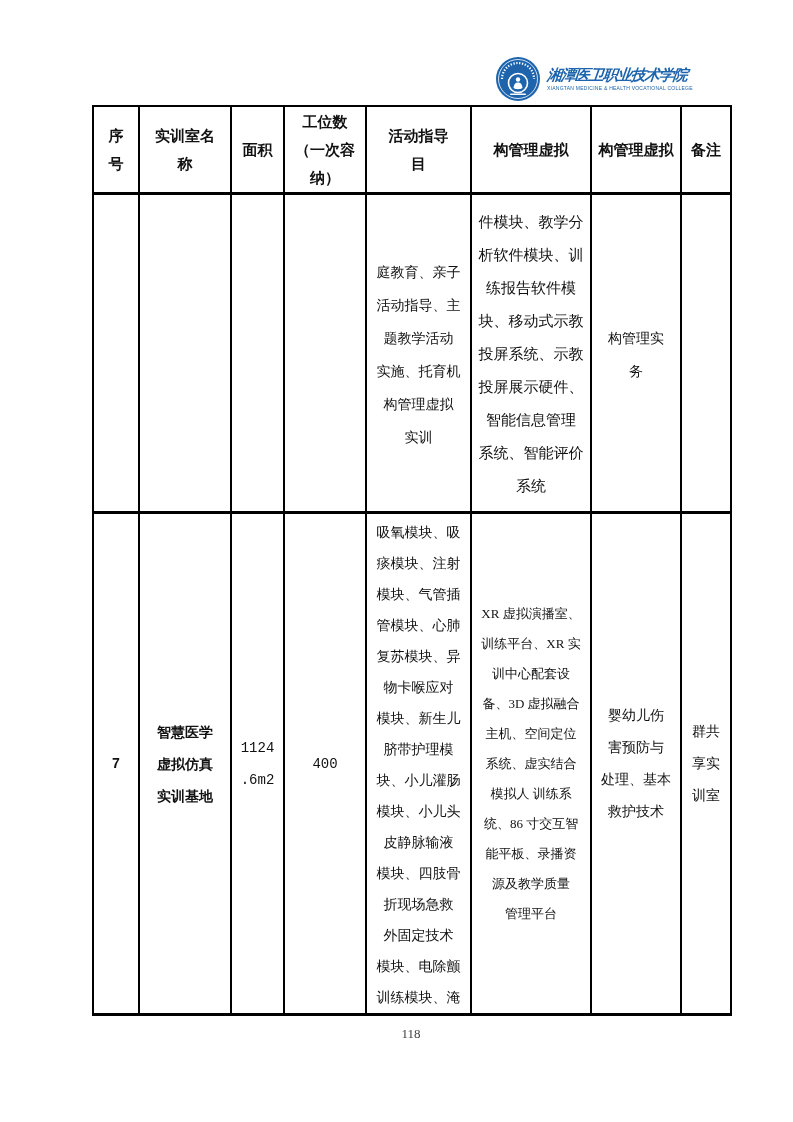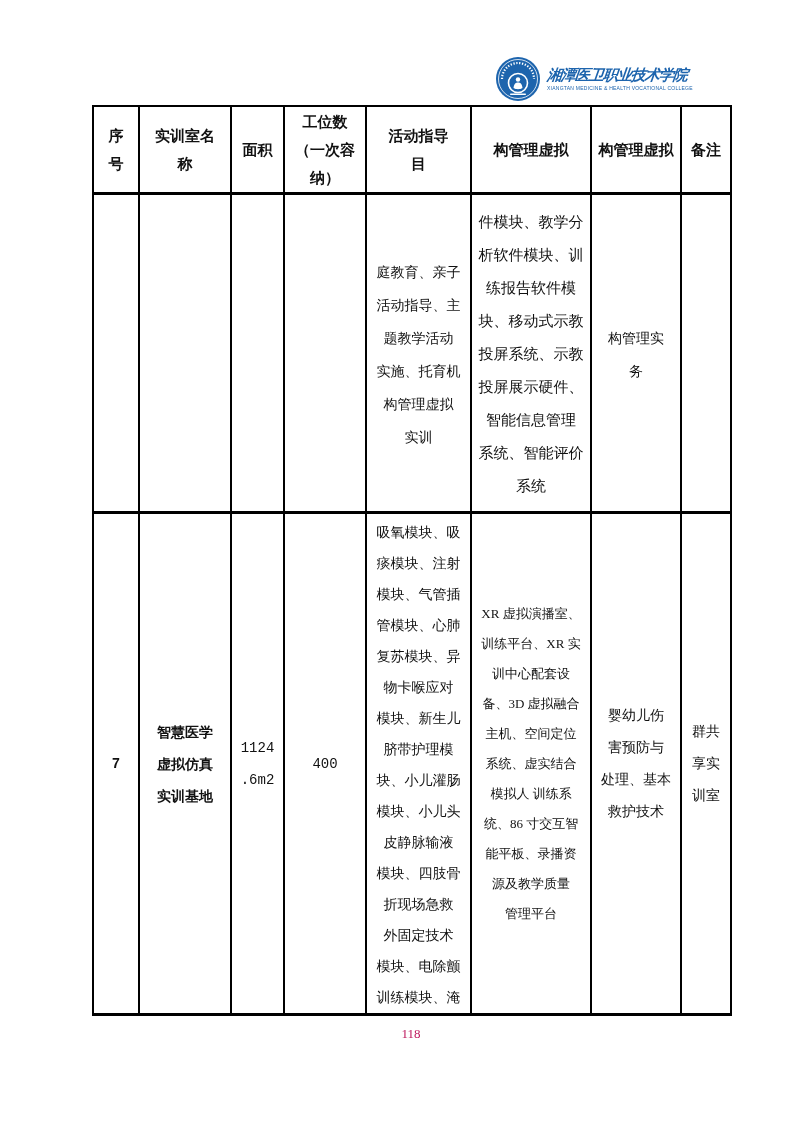--- a/index.html
+++ b/index.html
@@ -85,21 +85,21 @@
     font-family:"Liberation Mono", monospace;
     font-size:14px;line-height:35px;
   }
   .seq{font-weight:bold;}
 
   
   .page-number{
     position:absolute;left:92px;top:1026px;width:638px;
     text-align:center;
     font-family:"Liberation Serif", serif;
-    font-size:13px;color:#be185d;
+    font-size:13px;color:#404040;
   }
 </style>
 </head>
 <body>
 
 <div class="page">
 
   <div class="logo">
     <svg class="logo-circle" viewBox="0 0 44 44">
       <circle cx="22" cy="22" r="22" fill="#1d64ad"></circle>

